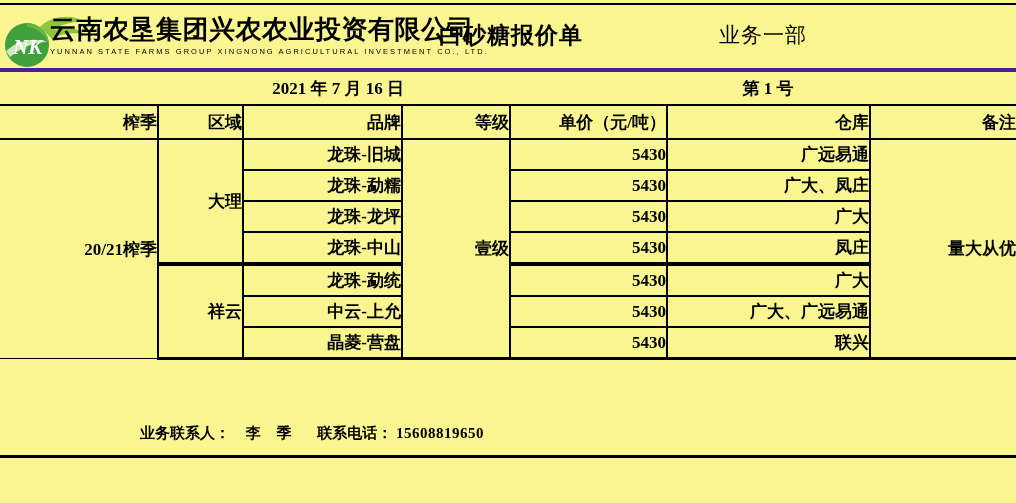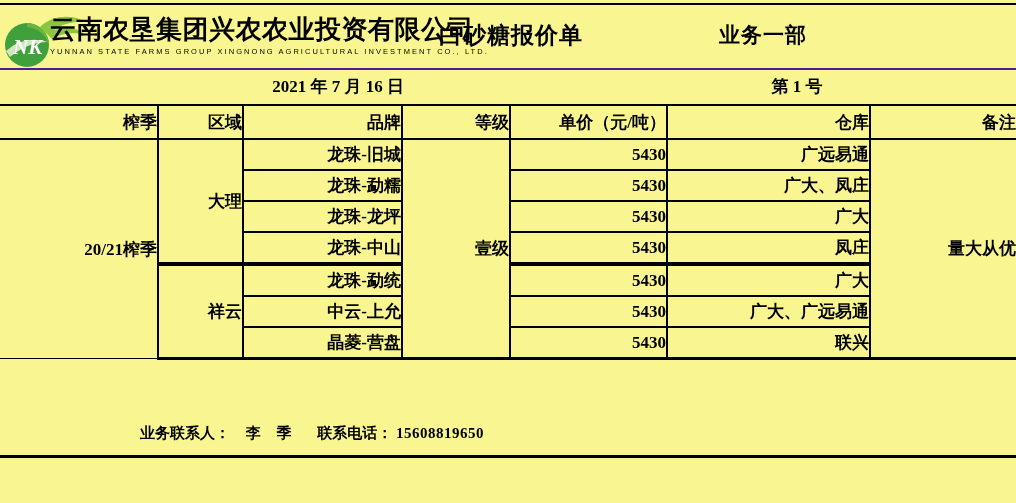--- a/index.html
+++ b/index.html
@@ -19,28 +19,28 @@
     font-family:"Liberation Sans","DejaVu Sans",sans-serif;
     font-weight:bold;font-size:26px;line-height:30px;letter-spacing:0.5px;white-space:nowrap;
   }
   .company-en{
     font-family:"Liberation Sans","DejaVu Sans",sans-serif;
     font-weight:normal;font-size:7.5px;letter-spacing:2.05px;margin-top:3px;white-space:nowrap;
   }
   .doc-title{position:absolute;left:511px;top:30px;transform:translate(-50%,-50%);
     font-size:23px;font-weight:bold;white-space:nowrap;letter-spacing:1px;}
   .dept{position:absolute;left:763px;top:30px;transform:translate(-50%,-50%);
-    font-size:21px;font-weight:bold;white-space:nowrap;letter-spacing:1px;}
+    font-size:21px;font-weight:normal;white-space:nowrap;letter-spacing:1px;}
 
   
-  .date-row{position:absolute;left:0;top:68px;width:1016px;height:36px;border-top:2px solid #4c1d95;box-sizing:border-box;}
+  .date-row{position:absolute;left:0;top:68px;width:1016px;height:36px;border-top:4px solid #4c1d95;box-sizing:border-box;}
   .date-row span{position:absolute;top:0;transform:translateX(-50%);line-height:34px;
     font-size:17px;font-weight:bold;white-space:nowrap;}
   .date-val{left:338px;}
-  .issue-val{left:797px;}
+  .issue-val{left:768px;}
 
   
   .qtable-wrap{position:absolute;left:0;top:104px;width:1016px;}
   table.qtable{border-collapse:collapse;table-layout:fixed;width:1016px;}
   .qtable th,.qtable td{
     border:2px solid #000;text-align:right;vertical-align:middle;
     font-size:17px;font-weight:bold;padding:0;white-space:nowrap;overflow:hidden;
   }
   .qtable th{height:32px;}
   .qtable td{height:29px;}

